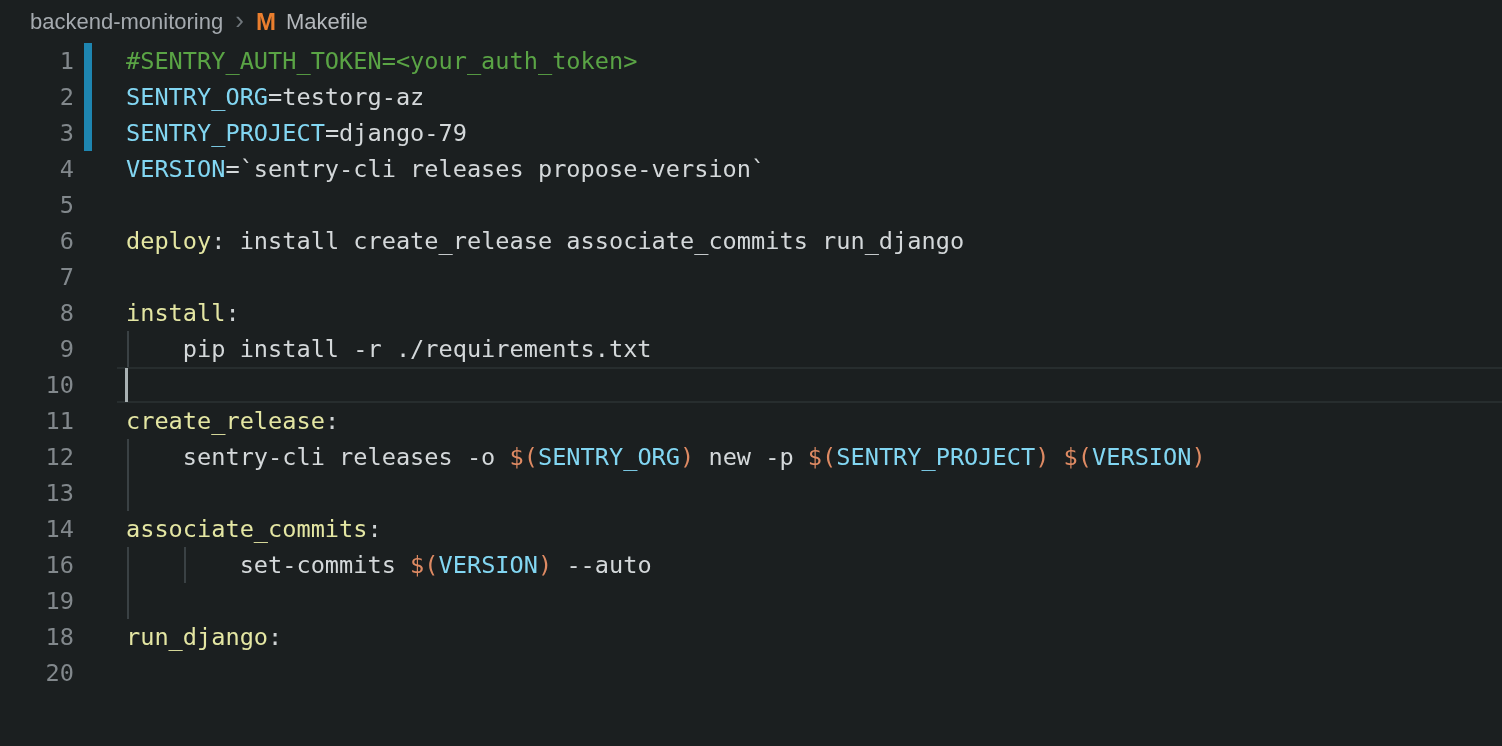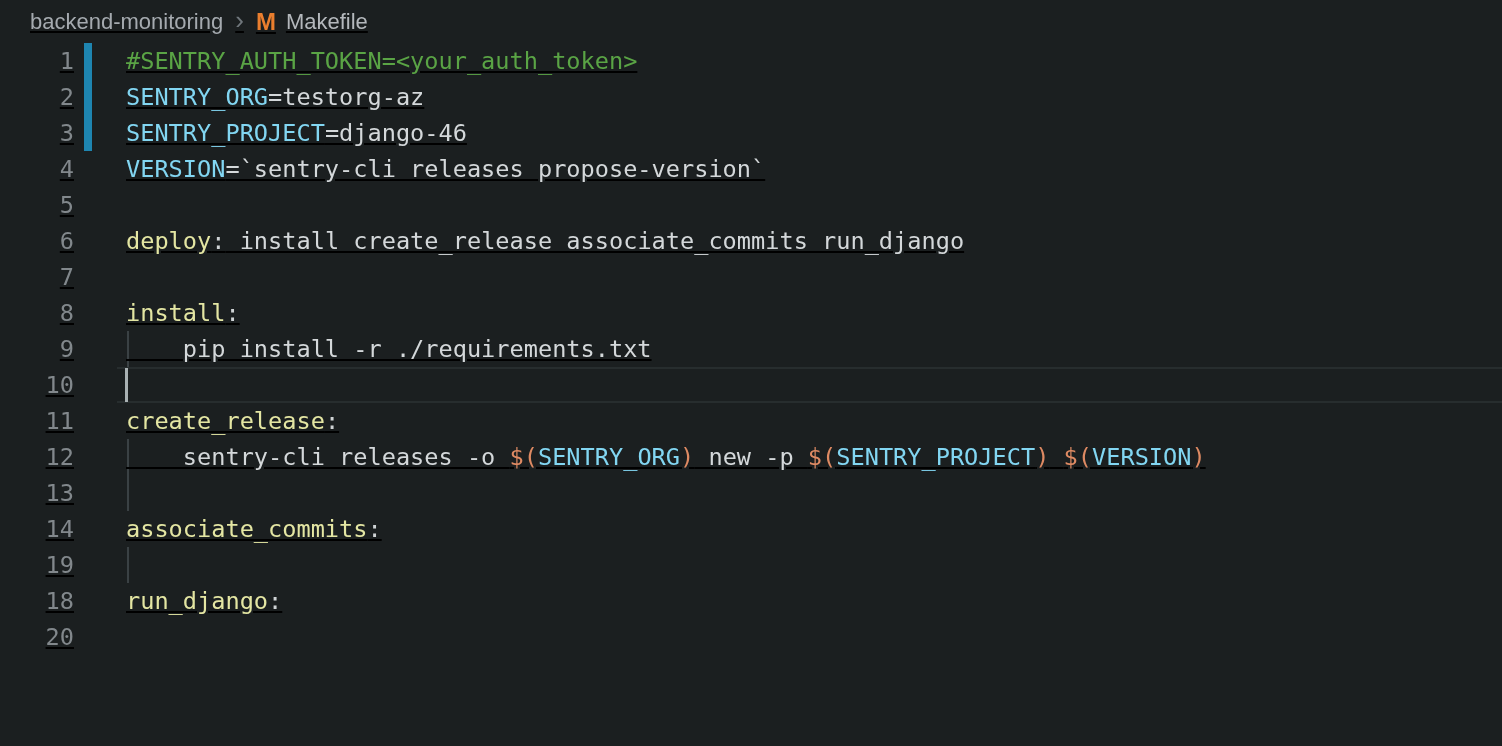--- a/index.html
+++ b/index.html
@@ -1,21 +1,21 @@
 <!DOCTYPE html>
 <html style="--background: #1b1f20; --plain: #d4d8da; --comment: #5aa445; --variable: #82d6f2; --target: #e4e6a3; --punctuation: #cfd3d5; --interpolation: #de8a63; --line-number: #82888c; --modified-indicator: #1e85b0; --cursor: #a9b1b3; --current-line-border: #272d2e; --indent-guide: #3a4144; --bc-project: #a5aaaf; --bc-chevron: #70777c; --bc-icon: #ea7e2e; --bc-file: #b4b8bc;"><head>
 <meta charset="utf-8">
 <style>
   * { margin:0; padding:0; box-sizing:border-box; }
   html,body { width:1502px; height:746px; overflow:hidden; }
   body {
     background: var(--background, #1b1f20);
     font-family: "DejaVu Sans Mono", "Liberation Mono", monospace;
   }
-  .app { width:1502px; height:746px; position:relative; overflow:hidden;text-decoration:underline; }
+  .app { width:1502px; height:746px; position:relative; overflow:hidden; }
 
   
   .breadcrumb {
     height:43px; display:flex; align-items:center; padding-left:30px;
     font-family: "Liberation Sans", sans-serif; font-size:22px;
   }
   .bc-project { color: var(--bc-project,#a5aaaf); }
   .bc-chev { color: var(--bc-chevron,#70777c); font-size:26px; margin:0 12px 3px 12px; font-weight:400; }
   .bc-micon { color: var(--bc-icon,#ea7e2e); font-weight:800; font-size:24px; margin-right:10px; }
   .bc-file { color: var(--bc-file,#b4b8bc); }
@@ -72,21 +72,21 @@
         <div class="ln">2</div>
         <div class="body">
           <div class="mod"></div>
           <span class="code"><span class="c-variable">SENTRY_ORG</span><span class="c-plain">=testorg-az</span></span>
         </div>
       </div>
       <div class="row">
         <div class="ln">3</div>
         <div class="body">
           <div class="mod"></div>
-          <span class="code"><span class="c-variable">SENTRY_PROJECT</span><span class="c-plain">=django-46</span></span>
+          <span class="code"><span class="c-variable">SENTRY_PROJECT</span><span class="c-plain">=django-79</span></span>
         </div>
       </div>
       <div class="row">
         <div class="ln">4</div>
         <div class="body">
           <span class="code"><span class="c-variable">VERSION</span><span class="c-plain">=`sentry-cli releases propose-version`</span></span>
         </div>
       </div>
       <div class="row">
         <div class="ln">5</div>
@@ -147,20 +147,28 @@
           <span class="code"></span>
         </div>
       </div>
       <div class="row">
         <div class="ln">14</div>
         <div class="body">
           <span class="code"><span class="c-target">associate_commits</span><span class="c-punct">:</span></span>
         </div>
       </div>
       <div class="row">
+        <div class="ln">16</div>
+        <div class="body">
+          <div class="guide" style="left: 53px;"></div>
+          <div class="guide" style="left: 110px;"></div>
+          <span class="code"><span class="c-plain">        set-commits </span><span class="c-interp">$(</span><span class="c-variable">VERSION</span><span class="c-interp">)</span><span class="c-plain"> --auto</span></span>
+        </div>
+      </div>
+      <div class="row">
         <div class="ln">19</div>
         <div class="body">
           <div class="guide" style="left: 53px;"></div>
           <span class="code"></span>
         </div>
       </div>
       <div class="row">
         <div class="ln">18</div>
         <div class="body">
           <span class="code"><span class="c-target">run_django</span><span class="c-punct">:</span></span>

